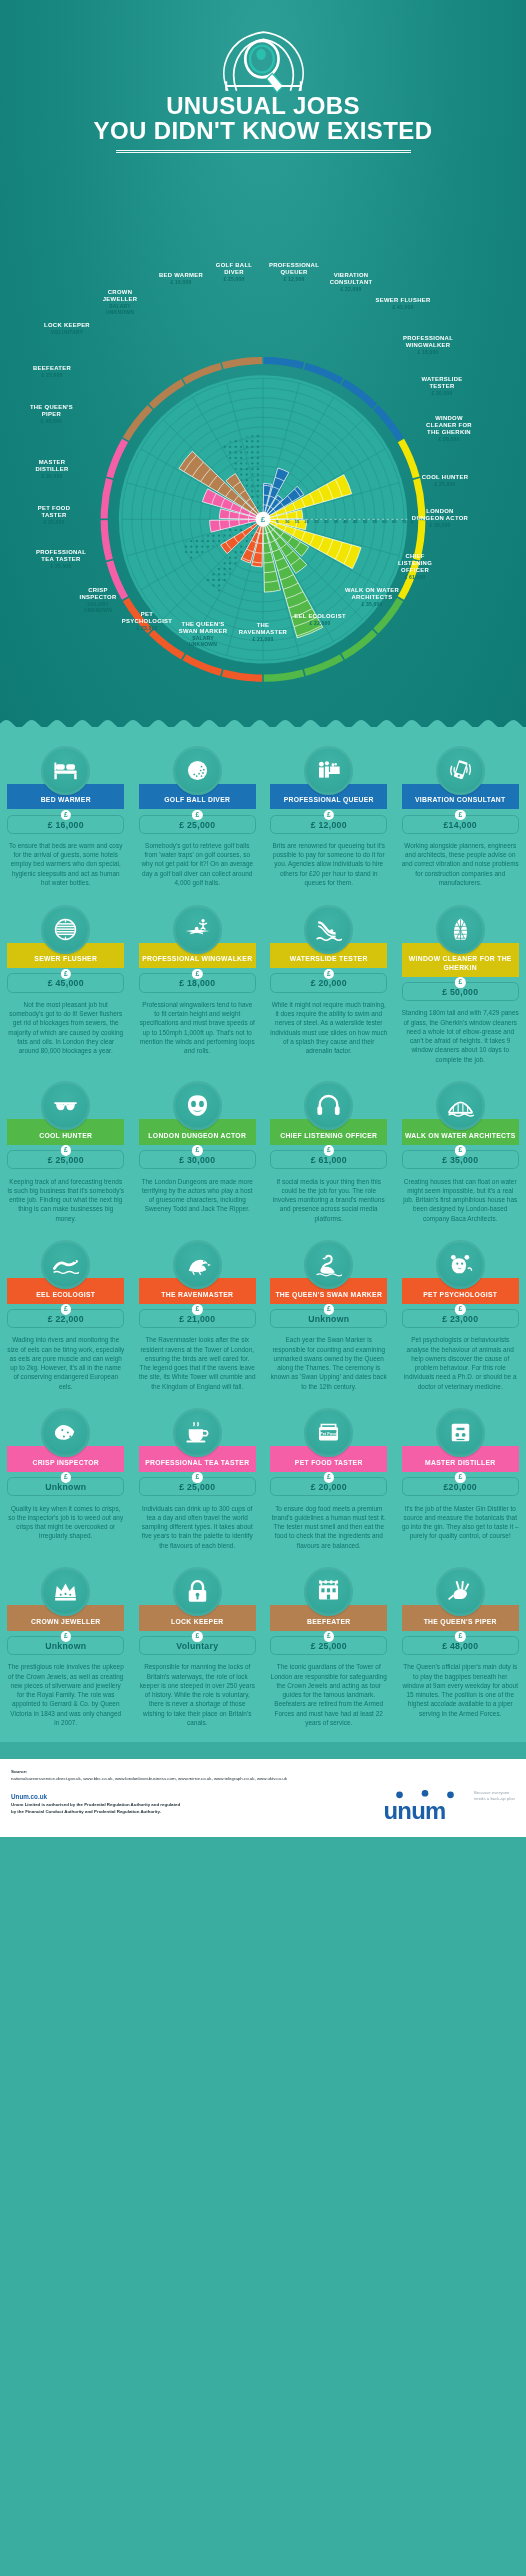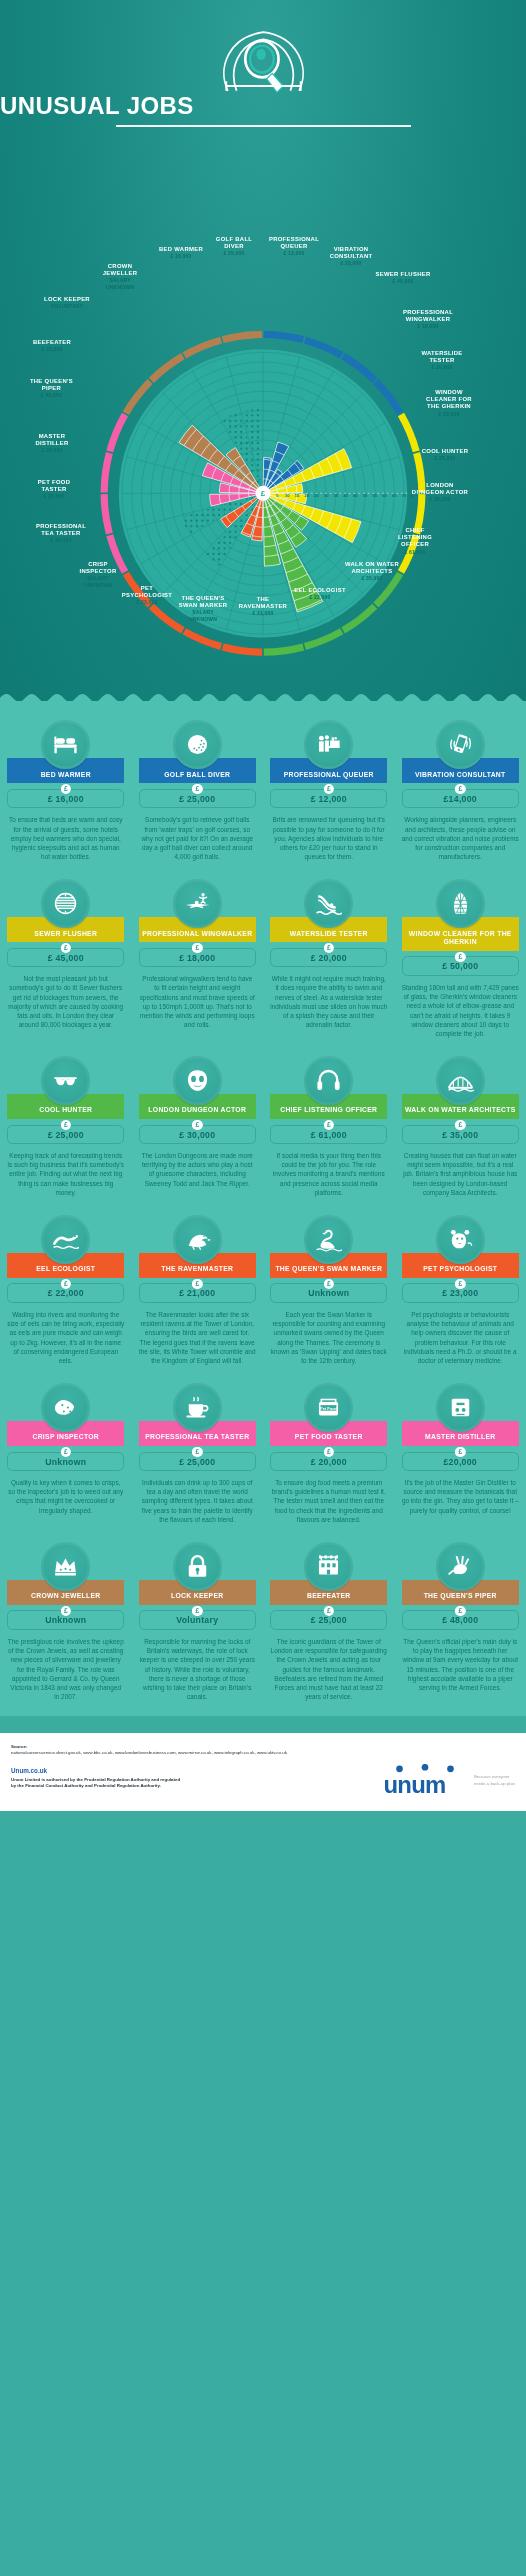--- a/index.html
+++ b/index.html
@@ -14,21 +14,21 @@
   
   .hero {
     background: radial-gradient(ellipse at 50% 8%, #2e9f96 0%, #17877f 55%, #0f7a74 100%);
     padding: 20.6px 0 0 0;
     position: relative;
     overflow: hidden;
   }
   .hero-logo { text-align: center; height: 73px; position: relative; }
   .hero-logo svg { display: block; margin: 0 auto; }
   .hero-title {
-    text-align: left;
+    text-align: center;
     color: #ffffff;
     font-weight: bold;
     letter-spacing: 0.4px;
     line-height: 1.0;
   }
   .hero-title .l1 { font-size: 24px; display:block; }
   .hero-title .l2 { font-size: 24px; display:block; margin-top: 1.6px; }
   .hero-rule {
     width: 295px; height: 2.4px; margin: 7.1px auto 0 auto;
     border-top: 0.8px solid rgba(255,255,255,.95);
@@ -98,21 +98,21 @@
   .footer-strip { height: 17.4px; background: #3aada0; }
   .footer {
     background: #ffffff; padding: 10.3px 11px 12px 11px;
     display: flex; justify-content: space-between; align-items: flex-start;
   }
   .footer-left { width: 341px; }
   .f-src-label { font-size: 4.4px; color: #1c2b33; font-weight: bold; }
   .f-src { font-size: 4.4px; color: #1c2b33; margin-top: 1.6px; line-height: 1.5; }
   .f-brand { font-size: 6.3px; color: #1b5fa8; font-weight: bold; margin-top: 10.3px; }
   .f-legal { font-size: 4.4px; color: #1c2b33; margin-top: 2.4px; line-height: 1.55; font-weight: bold; }
-  .footer-right { text-align: right; padding-top: 20.6px; display:flex; align-items:center; gap:5.5px; }
+  .footer-right { text-align: right; padding-top: 20.6px; display:flex; align-items:flex-start; gap:5.5px; }
   .unum-logo { position: relative; }
   .unum-tag { font-size: 4.3px; color: #9aa4ab; line-height: 1.5; text-align: left; padding-bottom: 1.6px; }
 </style>
 </head>
 <body>
 
 <div class="page">
 
   <div class="hero">
     <div class="hero-logo">
@@ -123,20 +123,21 @@
         <ellipse cx="63" cy="48" rx="15" ry="17" fill="none" stroke="#2bbfb0" stroke-width="3"></ellipse>
         <ellipse cx="62" cy="42" rx="6" ry="7" fill="#2bbfb0"></ellipse>
         <path d="M76 66 L90 82 L82 90 L69 73 Z" fill="#ffffff" stroke="#2bbfb0" stroke-width="1.6"></path>
         <line x1="18" y1="82" x2="112" y2="82" stroke="#ffffff" stroke-width="2.4"></line>
         <line x1="18" y1="76" x2="18" y2="88" stroke="#ffffff" stroke-width="2.4"></line>
         <line x1="112" y1="76" x2="112" y2="88" stroke="#ffffff" stroke-width="2.4"></line>
       </svg>
     </div>
     <div class="hero-title">
       <span class="l1">UNUSUAL JOBS</span>
+      <span class="l2">YOU DIDN'T KNOW EXISTED</span>
     </div>
     <div class="hero-rule"></div>
 
     <div class="chart-wrap">
       <svg class="chart-svg" width="526" height="555" viewBox="0 0 664 700">
         <defs>
           <pattern id="dots" width="7" height="7" patternUnits="userSpaceOnUse">
             <circle cx="3.5" cy="3.5" r="1.5" fill="#13847c"></circle>
           </pattern>
         </defs>

